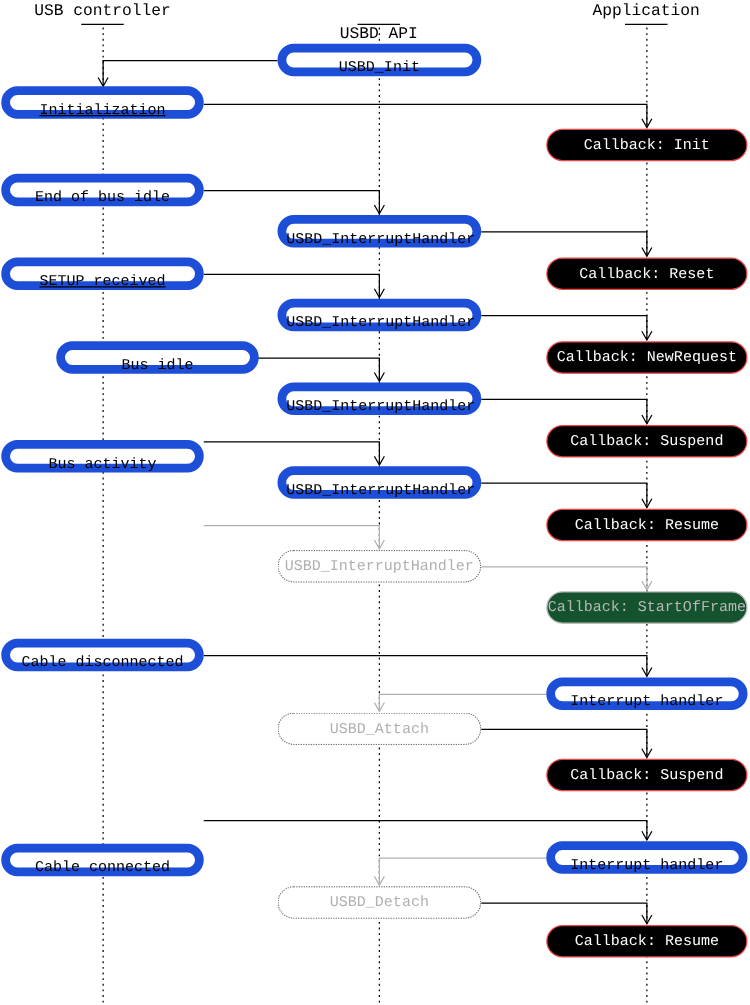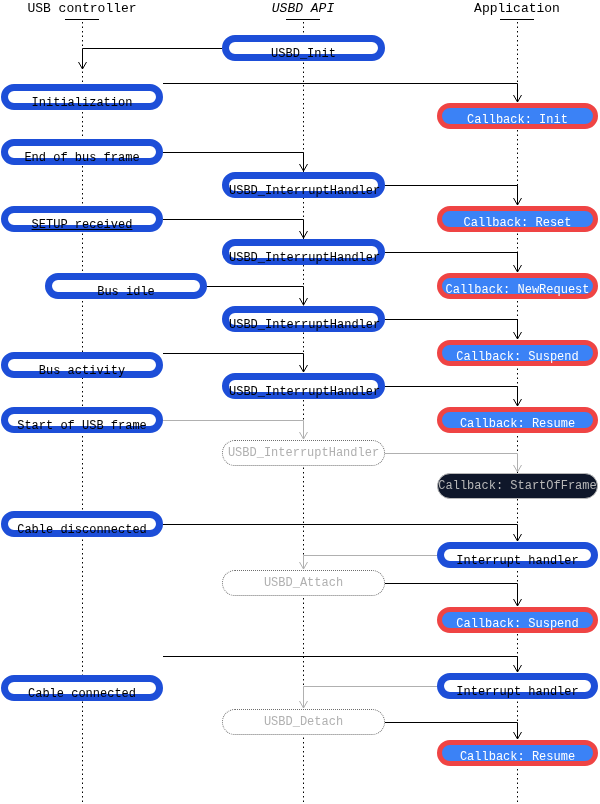--- a/index.html
+++ b/index.html
@@ -53,33 +53,33 @@
     text-align: center;
     font-size: 12px;
     white-space: nowrap;
     background: #ffffff;
   }
   .node.event, .node.api, .node.handler {
     border: 7px solid #1d4ed8;
     color: #000000;
   }
   .node.callback {
-    background: #3b82f6;
-    border: 5px solid #ef4444;
+    background: #000000;
+    border: 1px solid #ef4444;
     color: #ffffff;
   }
   .node.ghost {
     border: 1px dotted #6e6e6e;
     color: #b0b0b0;
     background: #ffffff;
   }
   .node.ghost-solid {
     border: 1px solid #b8b8b8;
     color: #b8b8b8;
-    background: #0f172a;
+    background: #14532d;
   }
 </style>
 </head>
 <body>
 
 <div class="diagram">
   <svg class="connector-layer" width="600" height="804" viewBox="0 0 600 804" xmlns="http://www.w3.org/2000/svg">
       <path d="M82.5 22 V 804" fill="none" stroke="#000000" stroke-width="1" stroke-dasharray="1.5 3"></path>
       <path d="M303.5 22 V 804" fill="none" stroke="#000000" stroke-width="1" stroke-dasharray="1.5 3"></path>
       <path d="M517.5 22 V 804" fill="none" stroke="#000000" stroke-width="1" stroke-dasharray="1.5 3"></path>
@@ -116,41 +116,40 @@
       <path d="M163 656.5 H 517.5 V 672" fill="none" stroke="#000000" stroke-width="1"></path>
       <path d="M513.5 665 L 517.5 672 L 521.5 665" fill="none" stroke="#000000" stroke-width="1"></path>
       <path d="M437 686.5 H 303.5 V 708" fill="none" stroke="#b0b0b0" stroke-width="1"></path>
       <path d="M299.5 701 L 303.5 708 L 307.5 701" fill="none" stroke="#b0b0b0" stroke-width="1"></path>
       <path d="M385 722.5 H 517.5 V 739" fill="none" stroke="#000000" stroke-width="1"></path>
       <path d="M513.5 732 L 517.5 739 L 521.5 732" fill="none" stroke="#000000" stroke-width="1"></path>
     </svg>
   <div class="header-layer">
       <div class="col-header" style="left: -18px; top: 1px;">USB controller</div>
       <div class="col-underline" style="left: 65px; top: 19px; width: 34px;"></div>
-      <div class="col-header" style="left: 203px; top: 1px; font-style: italic;">USBD API</div>
+      <div class="col-header" style="left: 203px; top: 19px;">USBD API</div>
       <div class="col-underline" style="left: 286px; top: 19px; width: 34px;"></div>
       <div class="col-header" style="left: 417px; top: 1px;">Application</div>
       <div class="col-underline" style="left: 500px; top: 19px; width: 34px;"></div>
     </div>
   <div class="node-layer">
       <div class="node api" style="left: 222px; top: 35px; width: 163px;">USBD_Init</div>
-      <div class="node event" style="left: 1px; top: 84px; width: 162px;">Initialization</div>
+      <div class="node event" style="left: 1px; top: 69px; width: 162px; text-decoration: underline;">Initialization</div>
       <div class="node callback" style="left: 437px; top: 103px; width: 161px;">Callback: Init</div>
-      <div class="node event" style="left: 1px; top: 139px; width: 162px;">End of bus frame</div>
+      <div class="node event" style="left: 1px; top: 139px; width: 162px;">End of bus idle</div>
       <div class="node api" style="left: 222px; top: 172px; width: 163px;">USBD_InterruptHandler</div>
       <div class="node event" style="left: 1px; top: 206px; width: 162px; text-decoration: underline;">SETUP received</div>
       <div class="node callback" style="left: 437px; top: 206px; width: 161px;">Callback: Reset</div>
       <div class="node api" style="left: 222px; top: 239px; width: 163px;">USBD_InterruptHandler</div>
       <div class="node event" style="left: 1px; top: 273px; width: 162px; margin-left: 44px;">Bus idle</div>
       <div class="node callback" style="left: 437px; top: 273px; width: 161px;">Callback: NewRequest</div>
       <div class="node api" style="left: 222px; top: 306px; width: 163px;">USBD_InterruptHandler</div>
       <div class="node event" style="left: 1px; top: 340px; width: 162px; margin-top: 12px;">Bus activity</div>
       <div class="node callback" style="left: 437px; top: 340px; width: 161px;">Callback: Suspend</div>
       <div class="node api" style="left: 222px; top: 373px; width: 163px;">USBD_InterruptHandler</div>
-      <div class="node event" style="left: 1px; top: 407px; width: 162px;">Start of USB frame</div>
       <div class="node callback" style="left: 437px; top: 407px; width: 161px;">Callback: Resume</div>
       <div class="node ghost" style="left: 222px; top: 440px; width: 163px;">USBD_InterruptHandler</div>
       <div class="node ghost-solid" style="left: 437px; top: 473px; width: 161px;">Callback: StartOfFrame</div>
       <div class="node event" style="left: 1px; top: 511px; width: 162px;">Cable disconnected</div>
       <div class="node handler" style="left: 437px; top: 542px; width: 161px;">Interrupt handler</div>
       <div class="node ghost" style="left: 222px; top: 570px; width: 163px;">USBD_Attach</div>
       <div class="node callback" style="left: 437px; top: 607px; width: 161px;">Callback: Suspend</div>
       <div class="node event" style="left: 1px; top: 675px; width: 162px; font-family: Liberation Mono, monospace;">Cable connected</div>
       <div class="node handler" style="left: 437px; top: 673px; width: 161px;">Interrupt handler</div>
       <div class="node ghost" style="left: 222px; top: 709px; width: 163px; text-align: center;">USBD_Detach</div>

